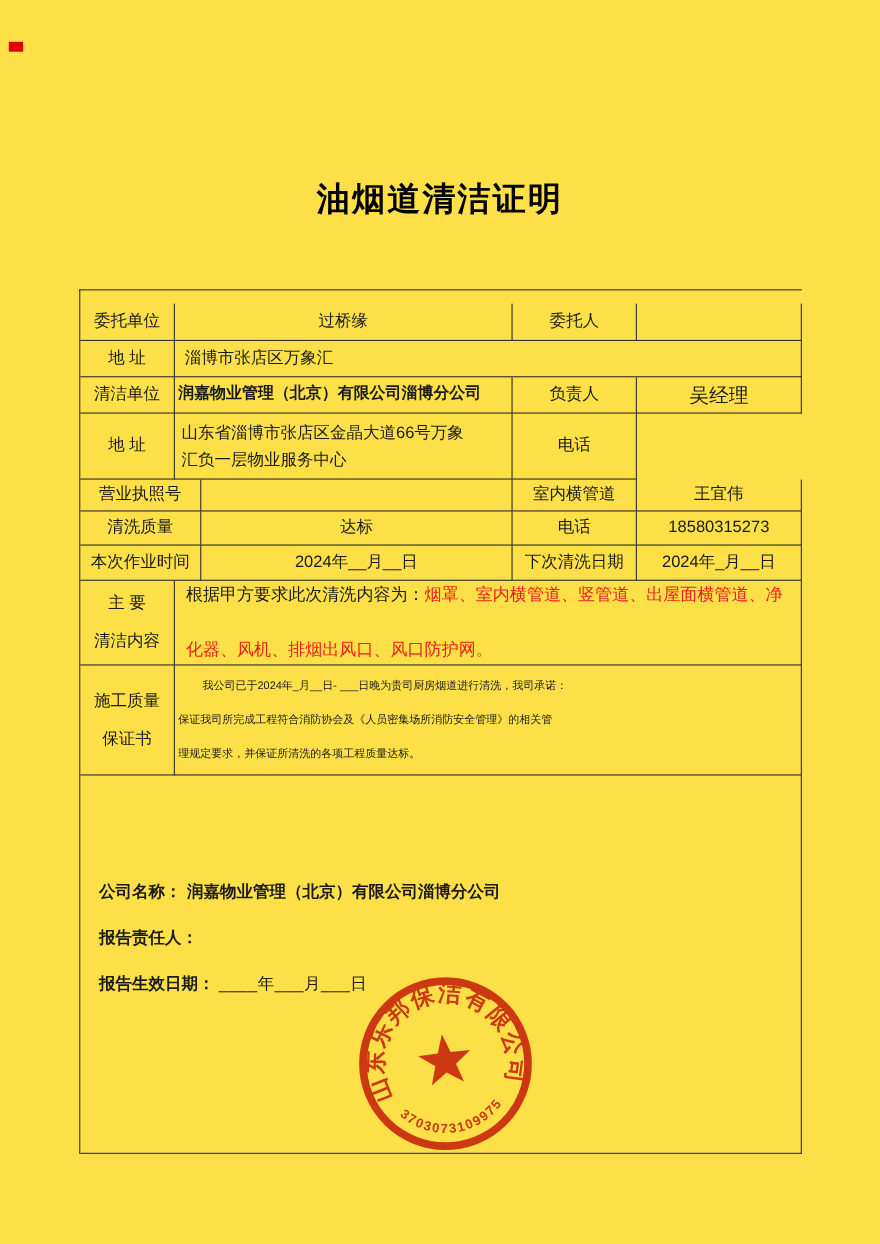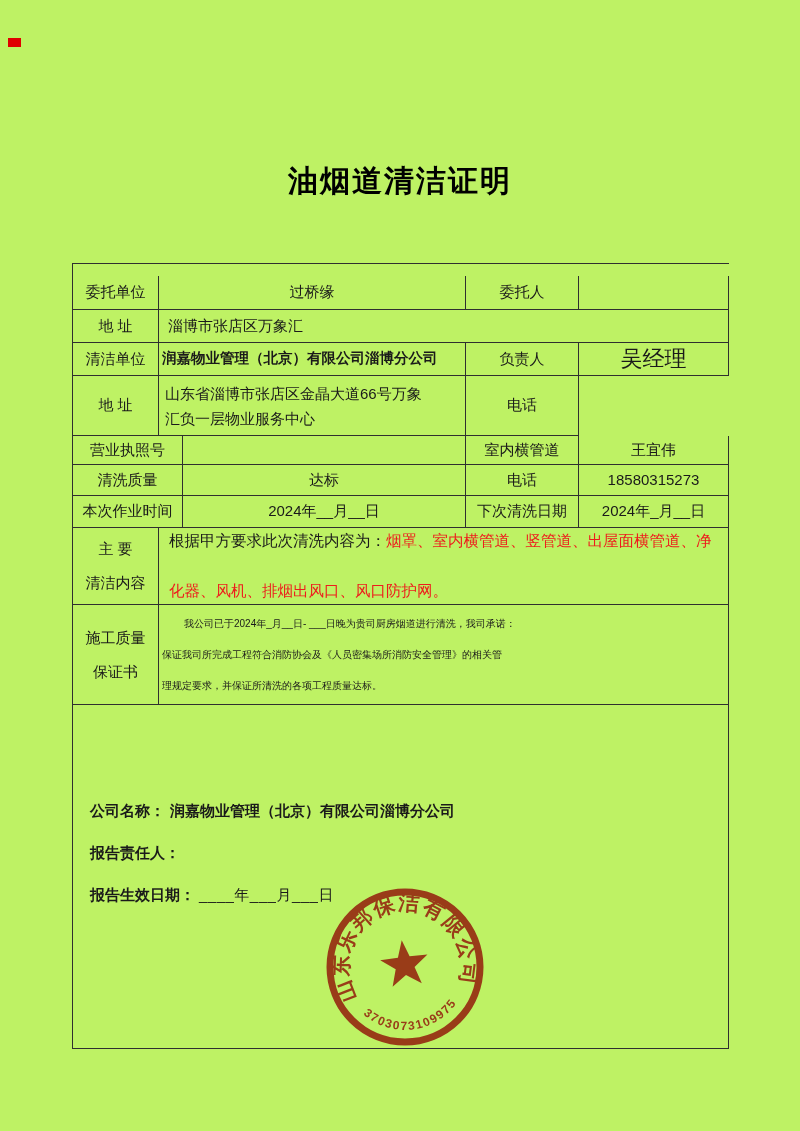--- a/index.html
+++ b/index.html
@@ -1,20 +1,20 @@
 <!DOCTYPE html>
 <html><head>
 <meta charset="utf-8">
 <style>
   :root{
     --bc:#2f2f2f;
   }
   html,body{margin:0;padding:0;background:#ffffff;}
   .page{
-    position:relative;width:800px;height:1131px;background:#bef264;overflow:hidden;
+    position:relative;width:800px;height:1131px;background:#fde047;overflow:hidden;
     font-family:"Liberation Sans","DejaVu Sans",sans-serif;color:#1a1a1a;
   }
   .corner-mark{position:absolute;left:8px;top:38px;width:13px;height:9px;}
   .doc-title{
     position:absolute;left:0;top:161px;width:100%;text-align:center;
     font-size:30px;font-weight:bold;letter-spacing:2px;color:#000;
   }
   .tbl{
     position:absolute;left:72px;top:263px;width:657px;
     border-top:1px solid var(--bc);border-left:1px solid var(--bc);
@@ -25,21 +25,21 @@
     border-right:1px solid var(--bc);border-bottom:1px solid var(--bc);
     box-sizing:border-box;display:flex;align-items:center;overflow:hidden;
     font-size:15px;line-height:1.35;
   }
   .lab{justify-content:center;text-align:center;}
   .lab2{flex-direction:column;justify-content:center;}
   .vc{justify-content:center;text-align:center;}
   .vl{padding-left:9px;}
   .vcol{flex-direction:column;align-items:flex-start;justify-content:center;padding-left:6px;}
   .serif{font-family:"Liberation Serif","DejaVu Serif",serif;font-size:16px;}
-  .big{font-size:22px;}
+  .big{font-size:18px;}
   .name-cell{padding-left:3px;font-size:14.5px;font-weight:bold;white-space:nowrap;}
   .addr{font-size:15px;line-height:25px;white-space:nowrap;}
   .content-cell{flex-direction:column;align-items:flex-start;justify-content:space-between;padding-left:10px;font-size:15.5px;line-height:26px;}
   .content-cell div{white-space:nowrap;}
   .pledge-cell{flex-direction:column;align-items:flex-start;justify-content:center;padding-left:3px;font-size:10px;line-height:31px;}
   .pledge-cell div{white-space:nowrap;}
   .indent1{padding-left:22px;}
   .gap38{line-height:34px;}
   .red{color:#ee1c1c;}
   .bigcell{position:relative;display:block;}

